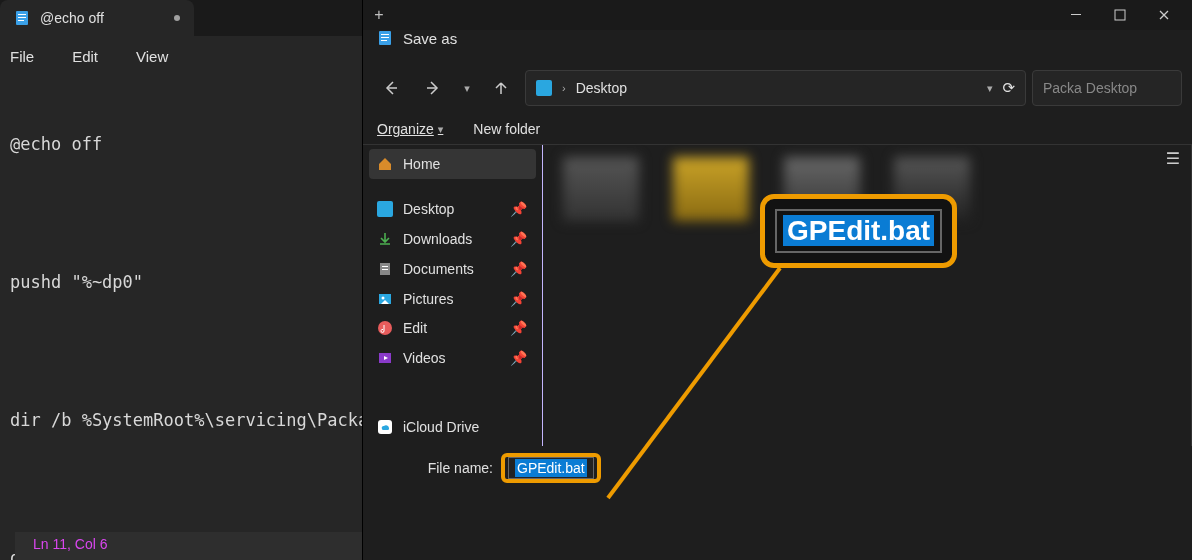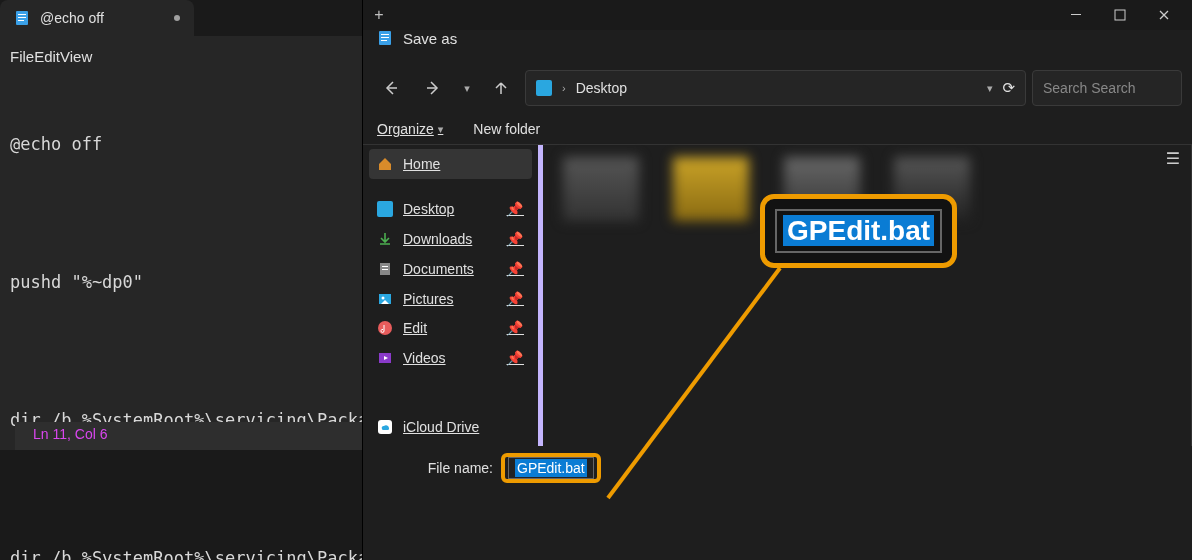--- a/index.html
+++ b/index.html
@@ -6,41 +6,41 @@
 body {
   width: 1192px; height: 560px;
   background: #1a1a1a;
   font-family: 'Segoe UI', sans-serif;
   color: #e0e0e0;
   overflow: hidden;
   position: relative;
 }
 
 .notepad {
-  position: absolute; left: 0; top: 0; width: 362px; height: 450px;
+  position: absolute; left: 0; top: 0; width: 362px; height: 560px;
   background: #262626;
 }
 .tabs {
   display: flex; height: 36px; background: #1a1a1a;
   align-items: center;
 }
 .tab {
   display: flex; align-items: center; gap: 10px;
   padding: 0 14px; height: 36px;
   background: #262626;
   border-radius: 8px 8px 0 0;
   font-size: 14px;
 }
 .np-icon { width: 16px; height: 16px; }
 .dot {
   width: 6px; height: 6px; border-radius: 50%;
   background: #a0a0a0; margin-left: 60px;
 }
 .menubar {
-  display: flex; padding: 12px 10px;
+  display: flex; gap: 38px; padding: 12px 10px;
   font-size: 15px;
 }
 .editor {
   padding: 10px 10px;
   font-family: Consolas, monospace;
   font-size: 17px; line-height: 23px;
   white-space: pre; color: #d8d8d8;
   overflow: hidden;
 }
 .line { min-height: 23px; }
@@ -99,23 +99,23 @@
 .toolbar {
   display: flex; align-items: center; gap: 30px;
   height: 30px; padding: 0 14px; font-size: 14px;
 }
 .org { display:flex; align-items:center; gap:4px;text-decoration:underline; }
 .body {
   display: flex; height: 302px;
   border-top: 1px solid #333;
 }
 .sidebar {
-  width: 180px; border-right: 5px solid #c4b5fd;
+  width: 180px; border-right: 1px solid #c4b5fd;
   padding: 4px 6px; font-size: 14px;
-  display:flex; flex-direction:column;text-decoration:underline;
+  display:flex; flex-direction:column;
 }
 .sb-item {
   height: 30px; display: flex; align-items: center;
   gap: 10px; padding: 0 8px; border-radius: 4px;
 }
 .sb-item.active { background: #353535; }
 .sb-pin { margin-left: auto; color: #888; }
 .sb-gap { height: 16px; }
 .fileview {
   flex: 1; position: relative;
@@ -263,21 +263,21 @@
       </div>
     <div class="addrbar">
       <span class="desk-icon"></span>
       <span class="chev">›</span>
       <span>Desktop</span>
       <span class="spacer"></span>
       <span class="chev">▾</span>
       <span class="refresh">⟳</span>
     </div>
     <div class="searchbox">
-      <span>Search Search</span>
+      <span>Packa Desktop</span>
     </div>
   </div>
   <div class="toolbar">
     <div class="org">
         <span>Organize</span>
         <span class="chev">▾</span>
       </div>
     <div>New folder</div>
   </div>
   <div class="viewbtn">☰</div>

